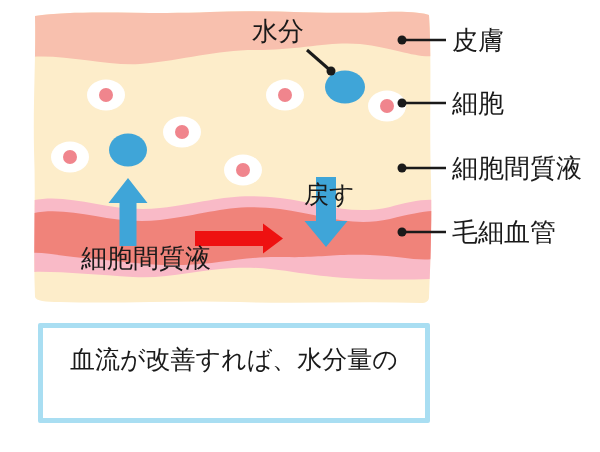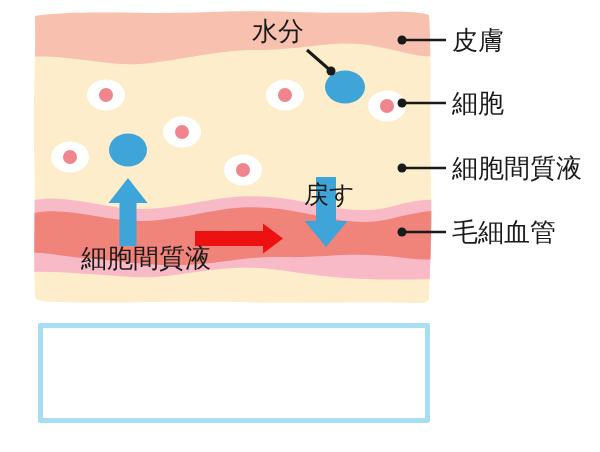--- a/index.html
+++ b/index.html
@@ -135,16 +135,17 @@
   <div class="jp-label return-label">戻す</div>
   <div class="jp-label seep-label">細胞間質液</div>
 
   <div class="jp-label legend-label legend-1">細胞</div>
   <div class="jp-label legend-label legend-0">皮膚</div>
   <div class="jp-label legend-label legend-2">細胞間質液</div>
   <div class="jp-label legend-label legend-3">毛細血管</div>
 
   <div class="caption-box">
     <div class="caption-text">
+      <div>血流が改善すれば、水分量の</div>
     </div>
   </div>
 
 </div>
 
 </body></html>

